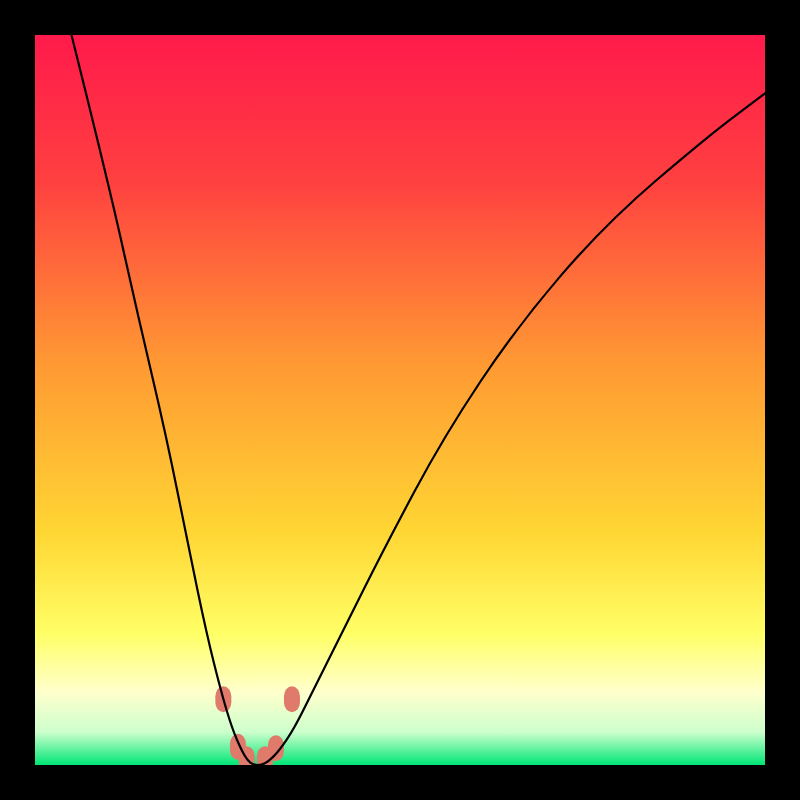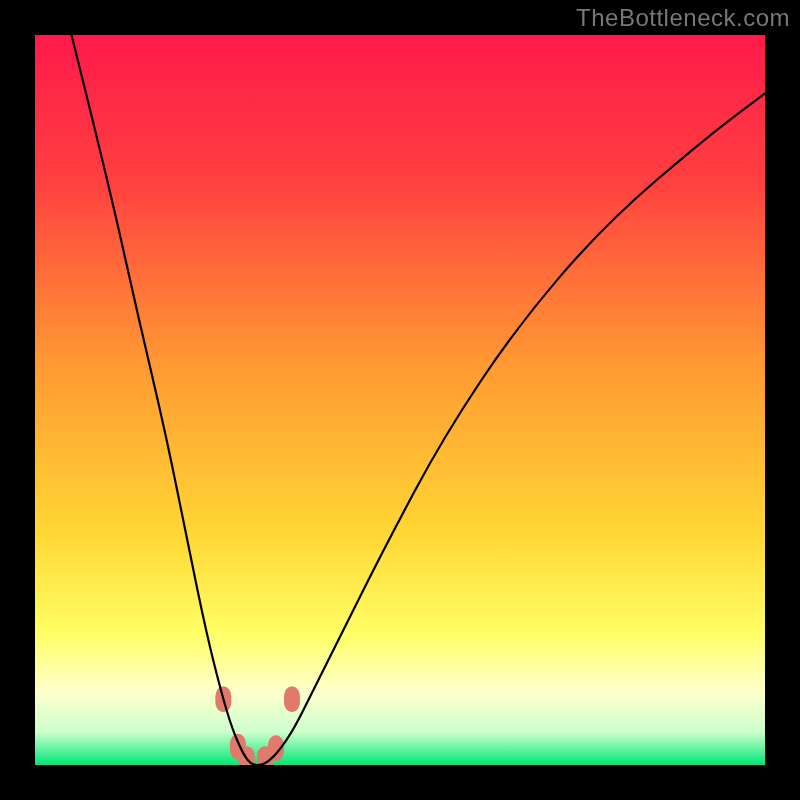--- a/index.html
+++ b/index.html
@@ -36,21 +36,20 @@
     width: 730px;
     height: 730px;
   }
   svg { display: block; }
 </style>
 </head>
 <body>
 
 <div class="frame">
 
-  <div class="watermark">TheBottleneck.com</div>
 
   <div class="plot">
     <svg id="chart-svg" width="730" height="730" viewBox="0 0 730 730">
       <defs>
         <linearGradient id="bg-grad" x1="0" y1="0" x2="0" y2="1">
             <stop offset="0%" stop-color="#ff1a4b"></stop>
             <stop offset="20%" stop-color="#ff4040"></stop>
             <stop offset="45%" stop-color="#ff9933"></stop>
             <stop offset="68%" stop-color="#ffd633"></stop>
             <stop offset="82%" stop-color="#ffff66"></stop>

